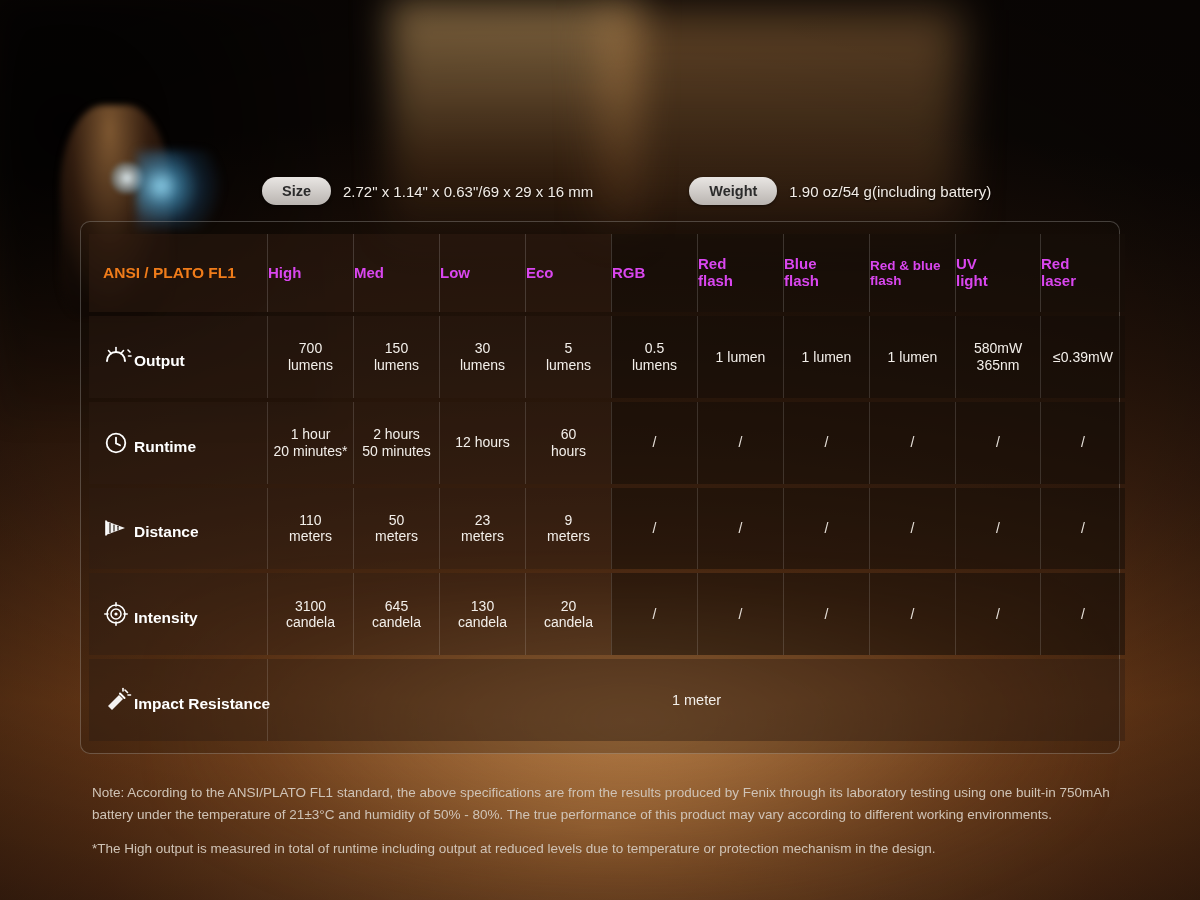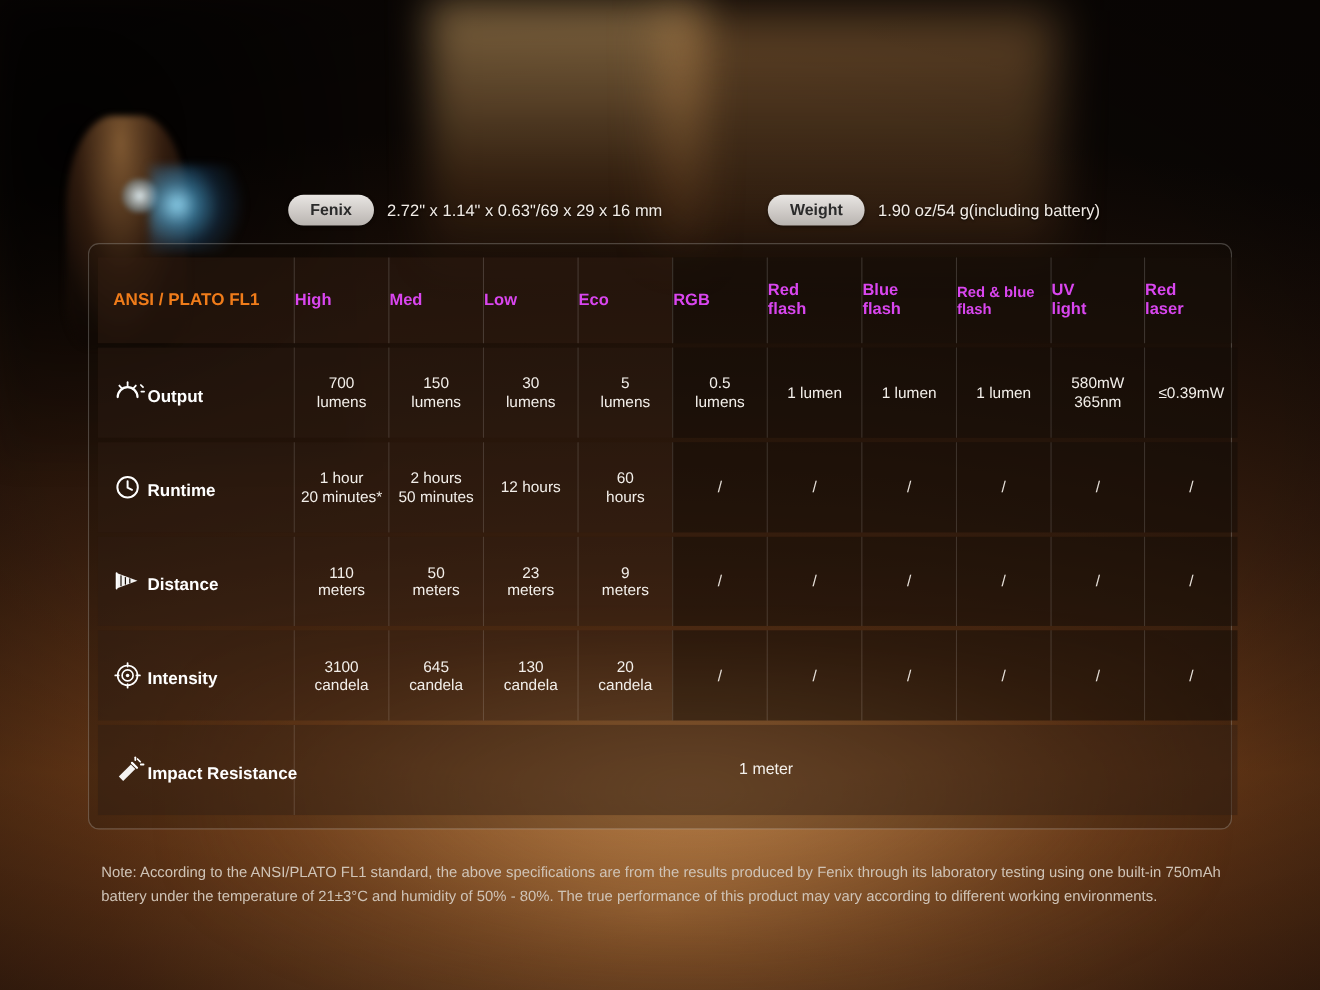--- a/index.html
+++ b/index.html
@@ -161,21 +161,21 @@
   <div class="person"></div>
   <div class="beam"></div>
   <div class="beam2"></div>
   <div class="bg-vignette"></div>
 </div>
 
 <div id="fg">
 
 
   <div class="chips">
-    <span class="chip">Fenix</span>
+    <span class="chip">Size</span>
     <span class="chip-val">2.72" x 1.14" x 0.63"/69 x 29 x 16 mm</span>
     <span class="chip-gap"></span>
     <span class="chip">Weight</span>
     <span class="chip-val">1.90 oz/54 g(including battery)</span>
   </div>
 
   <div class="panel">
     <table>
       <colgroup>
         <col style="width:178px">
@@ -326,14 +326,15 @@
               </span>
             </td>
             <td class="span-cell" colspan="10">1 meter</td>
           </tr>
         </tbody>
     </table>
   </div>
 
   <div class="note">
     <p>Note: According to the ANSI/PLATO FL1 standard, the above specifications are from the results produced by Fenix through its laboratory testing using one built-in 750mAh battery under the temperature of 21±3°C and humidity of 50% - 80%. The true performance of this product may vary according to different working environments.</p>
+    <p>*The High output is measured in total of runtime including output at reduced levels due to temperature or protection mechanism in the design.</p>
   </div>
 </div>
 
 </body></html>

